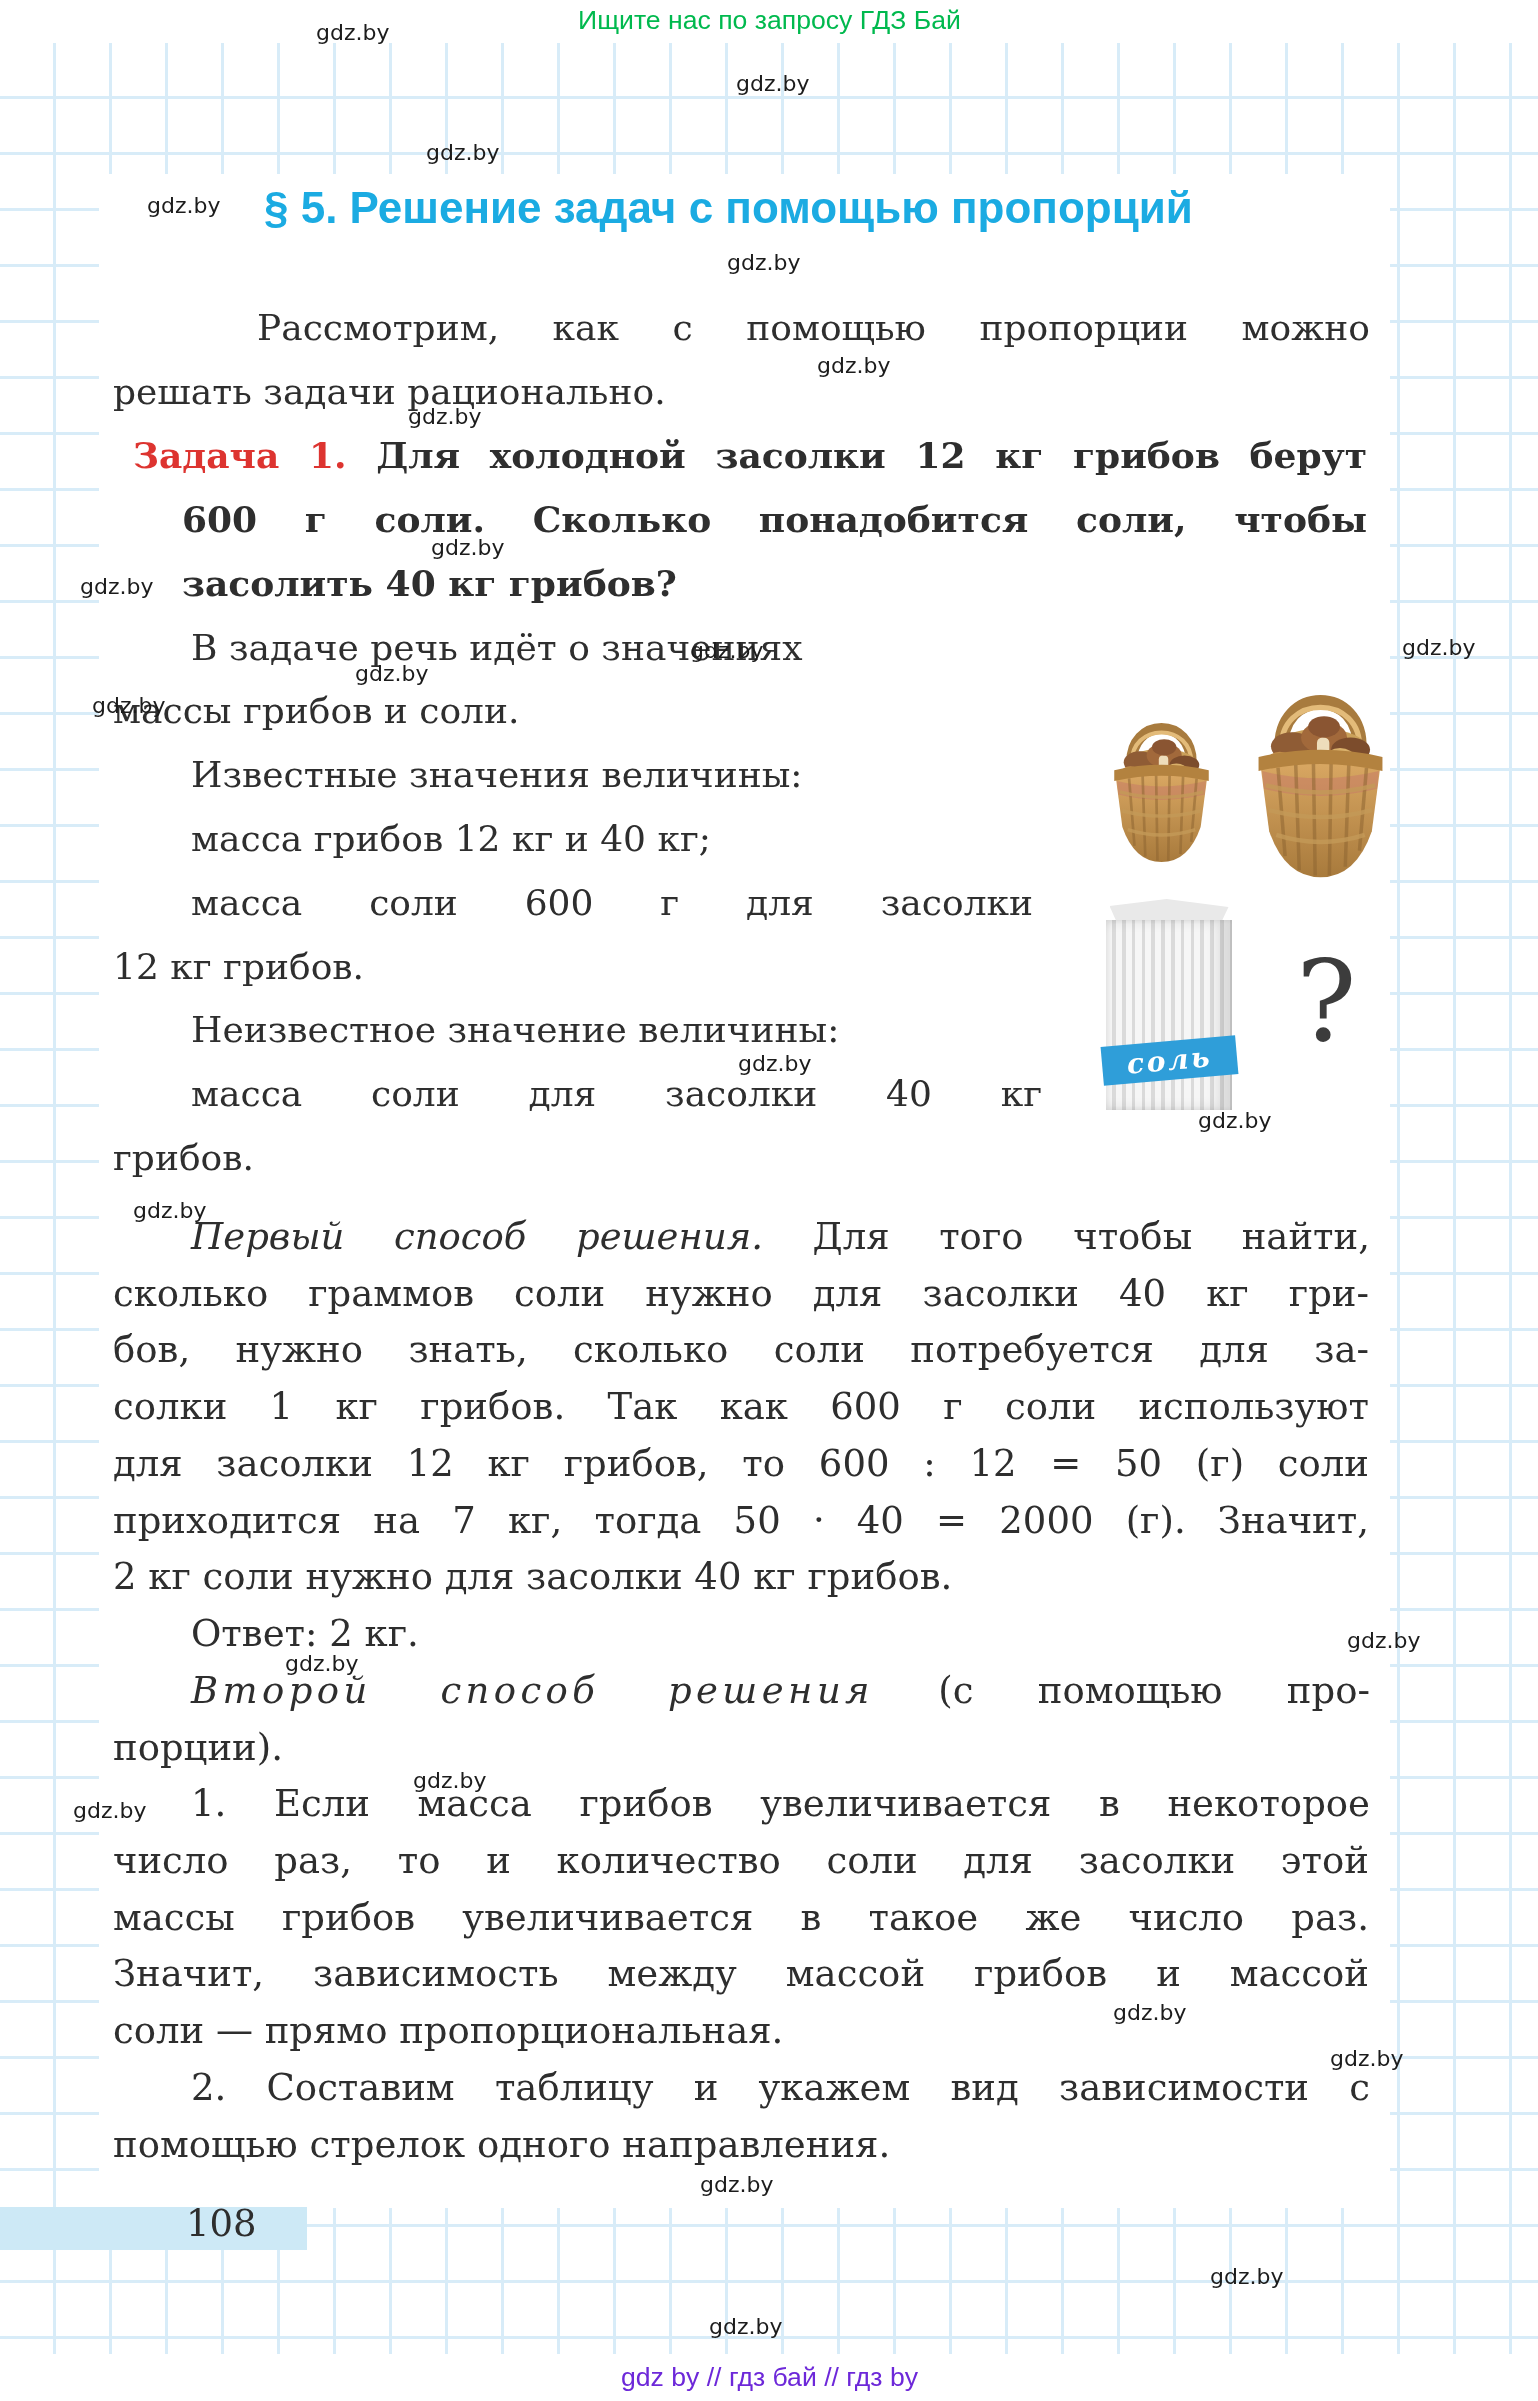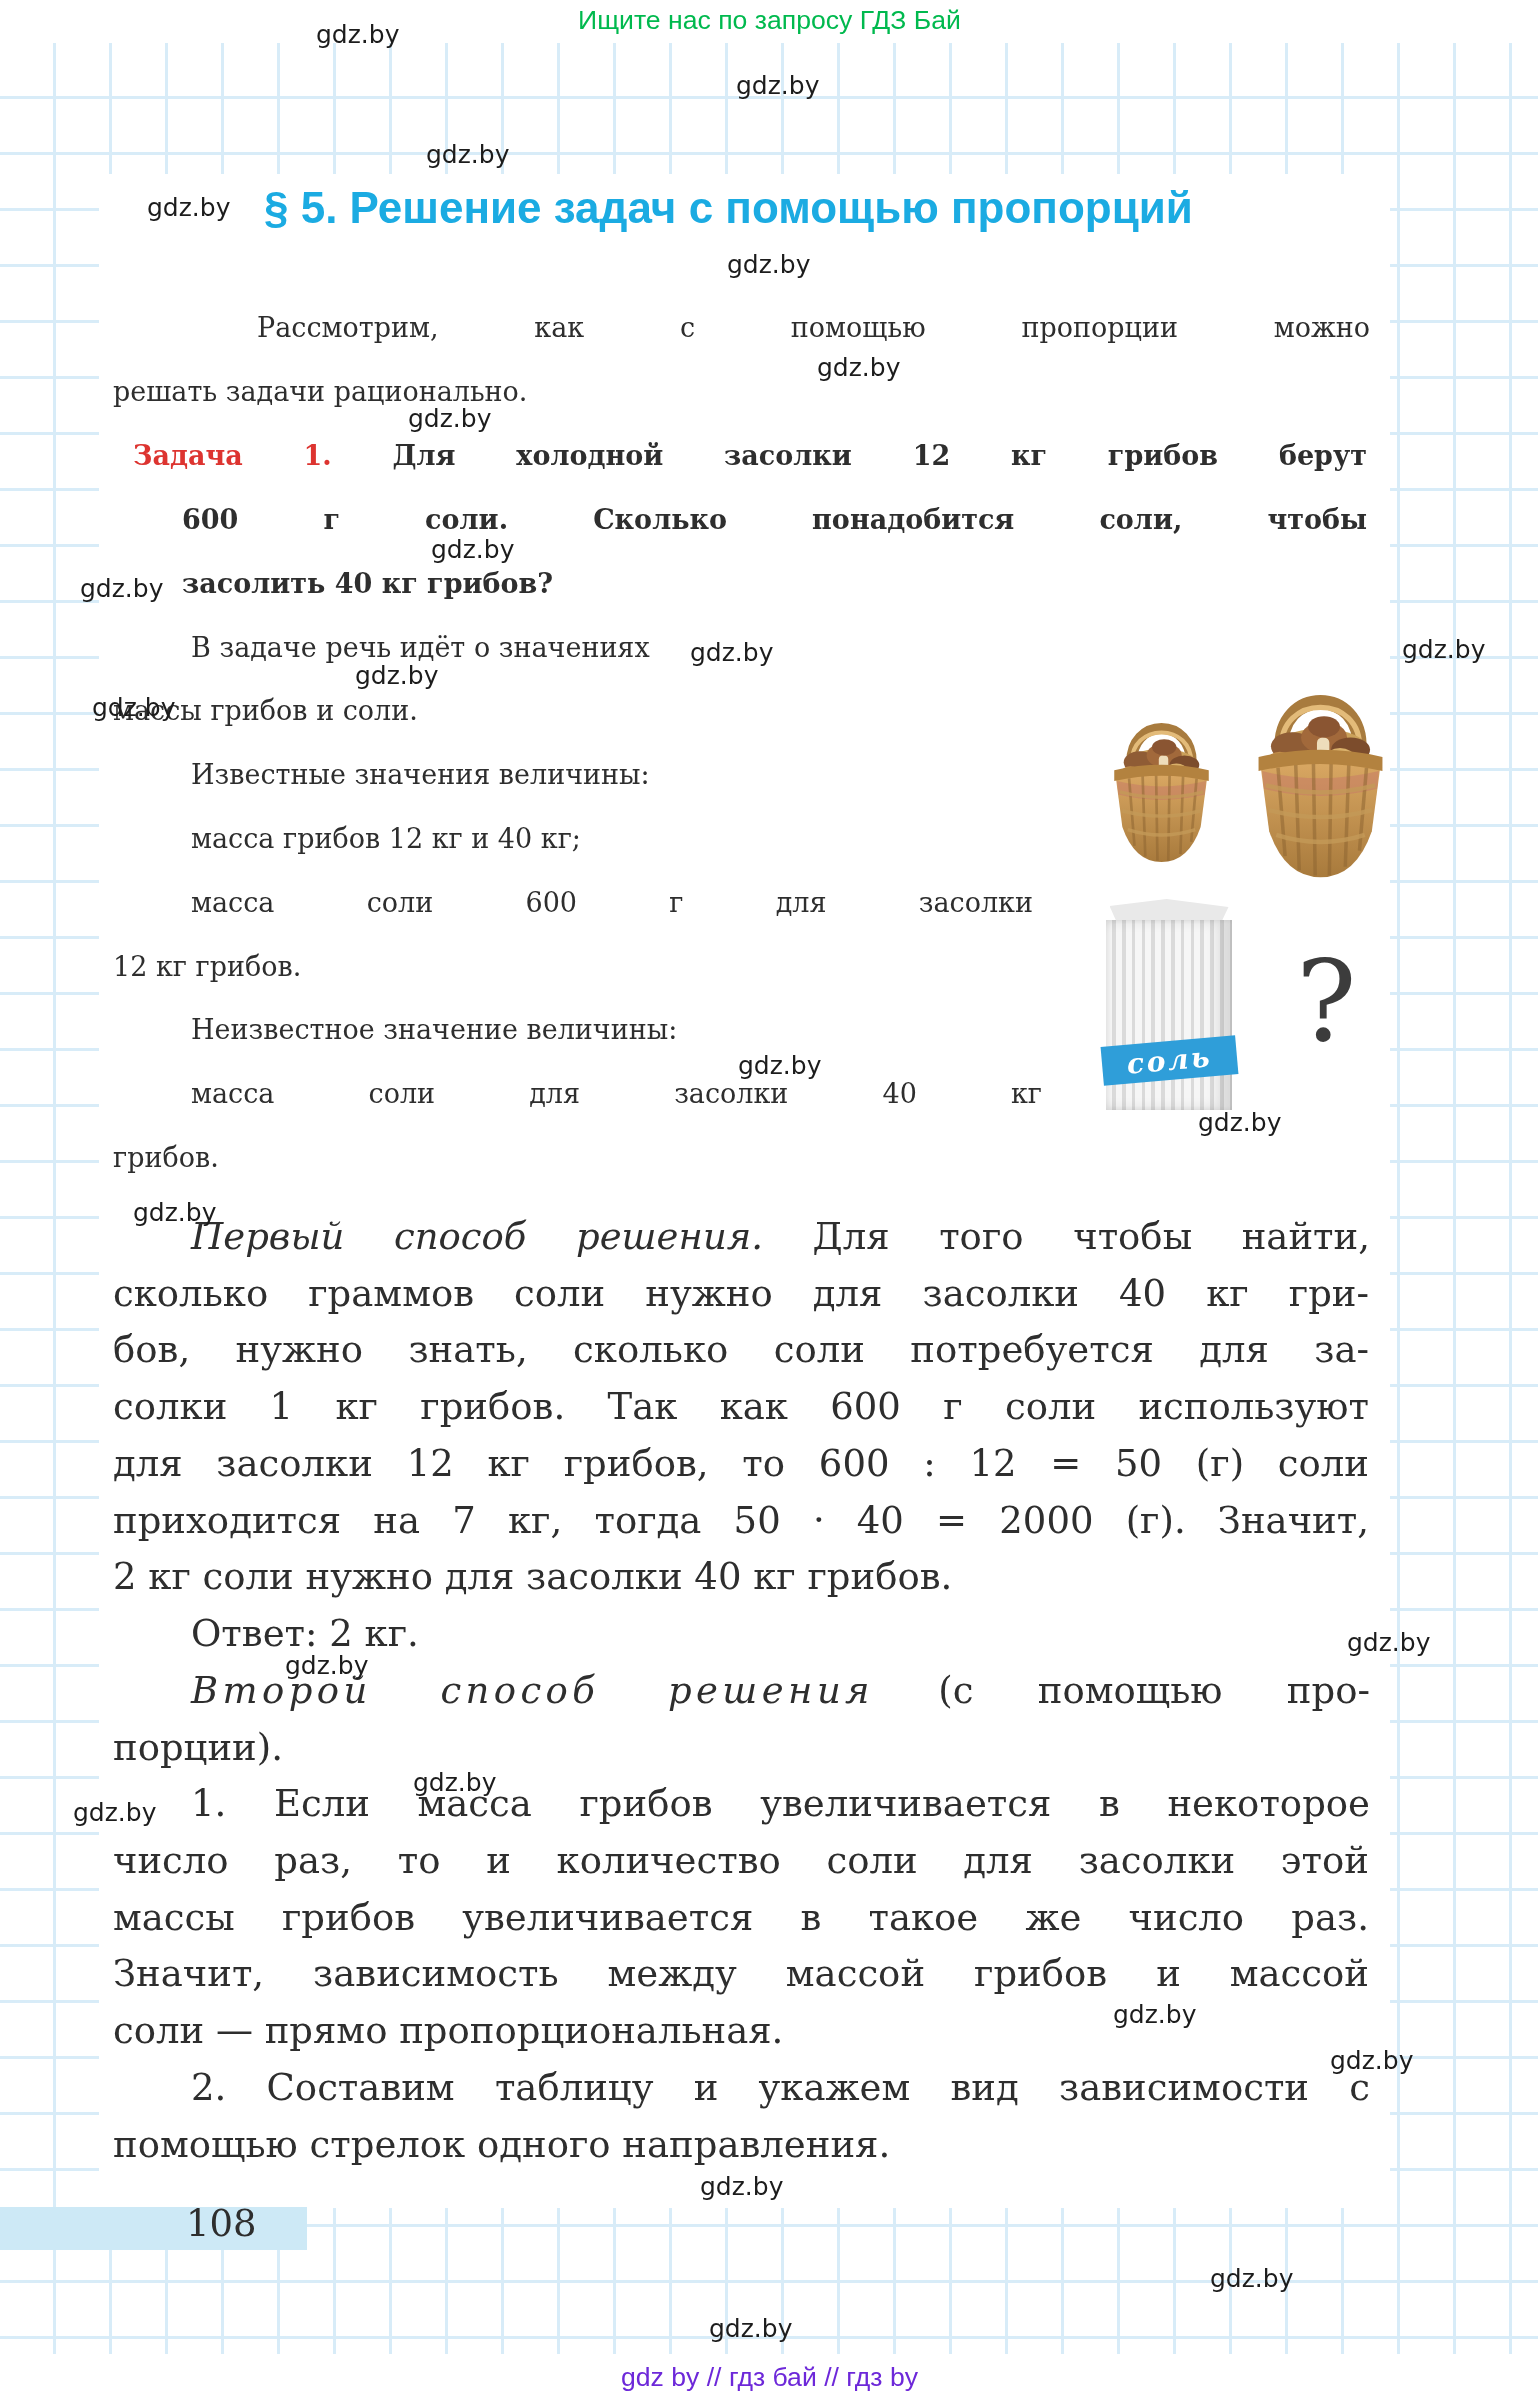--- a/index.html
+++ b/index.html
@@ -24,31 +24,31 @@
   .title{
     position:absolute;left:264px;top:183px;
     font-family:"Liberation Sans", sans-serif;font-weight:bold;
     font-size:44px;color:#1babe2;white-space:nowrap;
   }
   
   .bline{
     position:absolute;color:#2e2e2e;white-space:nowrap;
     font-family:"DejaVu Serif", serif;
   }
-  .sa{font-size:27px;line-height:53px;}
+  .sa{font-size:36px;line-height:53px;}
   .sb{font-size:37px;line-height:51px;}
   .just{white-space:normal;text-align:justify;text-align-last:justify;}
   .bold{font-weight:bold;}
   .lead-red{color:#dd3430;font-weight:bold;}
   .lead-italic{font-style:italic;}
   .lead-italic-sp{font-style:italic;letter-spacing:4.4px;}
   
   .wm{
     position:absolute;font-family:"DejaVu Sans", sans-serif;
-    font-size:25px;color:#1c1c1c;white-space:nowrap;
+    font-size:22px;color:#1c1c1c;white-space:nowrap;
   }
   
   .basket-wrap{position:absolute;}
   .salt{position:absolute;left:1106px;top:899px;width:126px;height:211px;}
   .salt-top{
     position:absolute;left:3.5px;top:0;width:119px;height:23px;background:#e9e9e9;
     clip-path:polygon(6% 100%, 0 30%, 48% 0, 100% 35%, 94% 100%);
   }
   .salt-body{
     position:absolute;left:0;top:21px;width:126px;height:190px;

